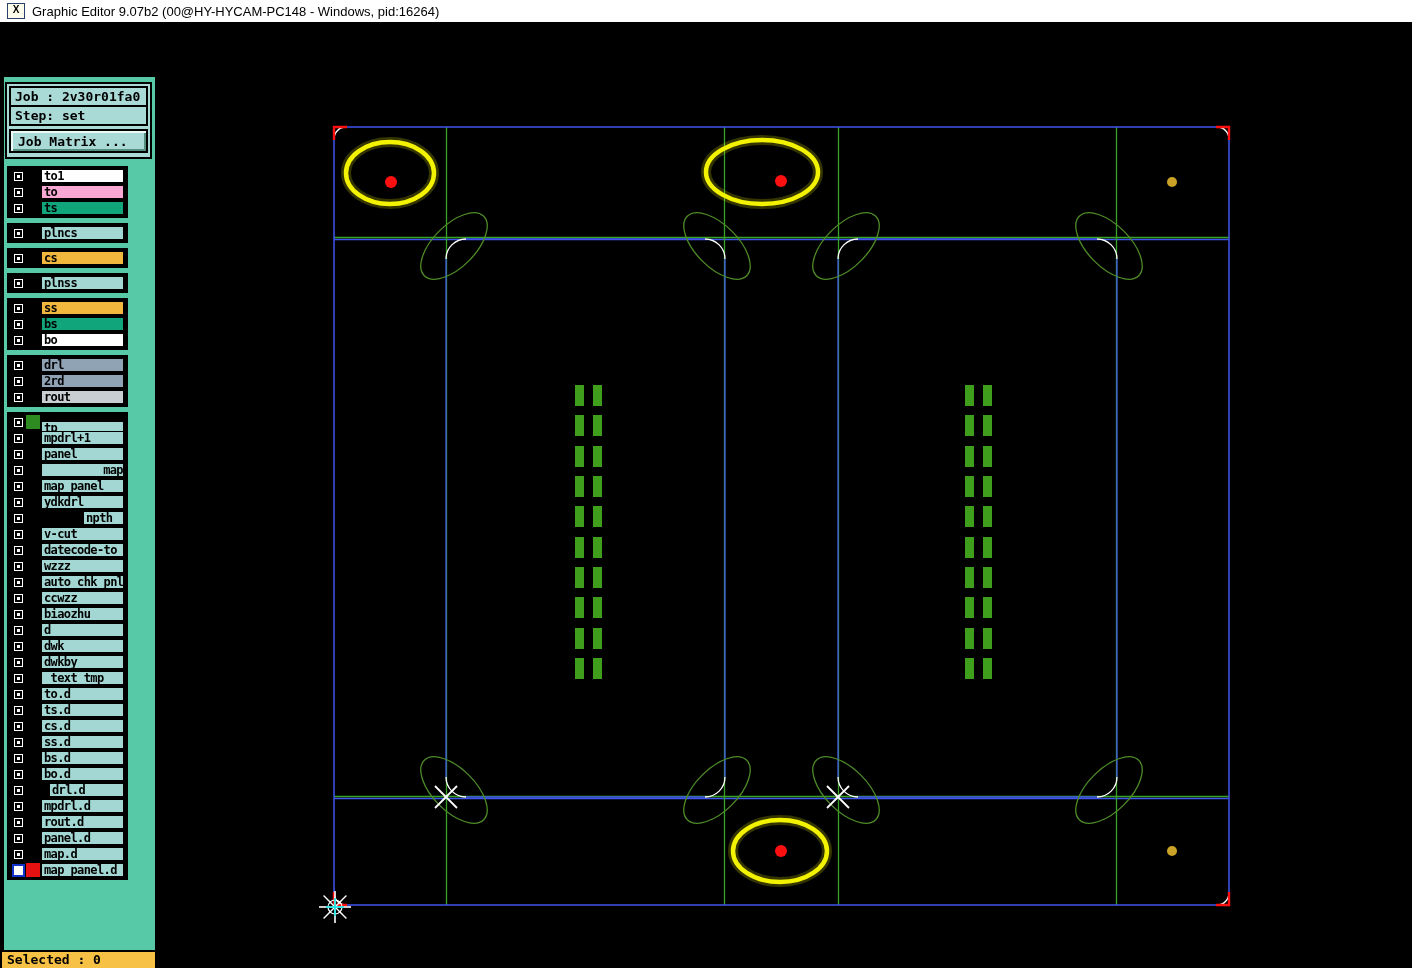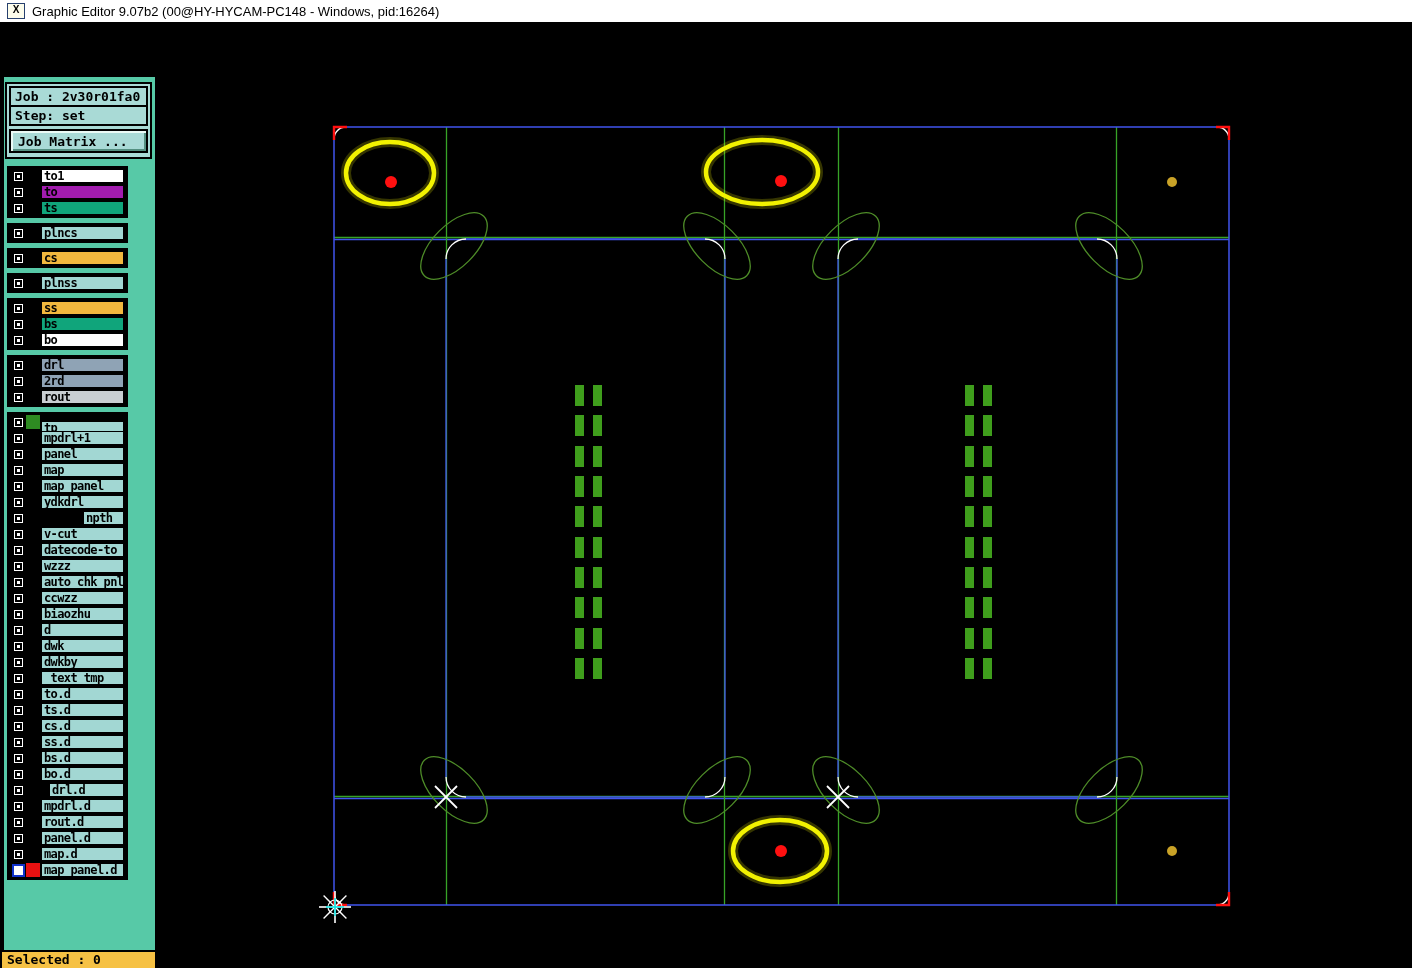--- a/index.html
+++ b/index.html
@@ -78,21 +78,21 @@
               <div class="cbx-inner"></div>
             </div>
             <div class="row-spacer"></div>
             <div class="label-box" style="background: rgb(255, 255, 255);">to1</div>
           </div>
           <div class="layer-row">
             <div class="cbx">
               <div class="cbx-inner"></div>
             </div>
             <div class="row-spacer"></div>
-            <div class="label-box" style="background: #a21caf;">to</div>
+            <div class="label-box" style="background: #f9a8d4;">to</div>
           </div>
           <div class="layer-row">
             <div class="cbx">
               <div class="cbx-inner"></div>
             </div>
             <div class="row-spacer"></div>
             <div class="label-box" style="background: rgb(16, 165, 123);">ts</div>
           </div>
         </div>
         <div class="layer-group">
@@ -188,21 +188,21 @@
               <div class="cbx-inner"></div>
             </div>
             <div class="row-spacer"></div>
             <div class="label-box" style="background: rgb(162, 215, 211);">panel</div>
           </div>
           <div class="layer-row">
             <div class="cbx">
               <div class="cbx-inner"></div>
             </div>
             <div class="row-spacer"></div>
-            <div class="label-box" style="background: rgb(162, 215, 211);">map</div>
+            <div class="label-box" style="background: rgb(162, 215, 211); text-align: right;">map</div>
           </div>
           <div class="layer-row">
             <div class="cbx">
               <div class="cbx-inner"></div>
             </div>
             <div class="row-spacer"></div>
             <div class="label-box" style="background: rgb(162, 215, 211);">map_panel</div>
           </div>
           <div class="layer-row">
             <div class="cbx">

